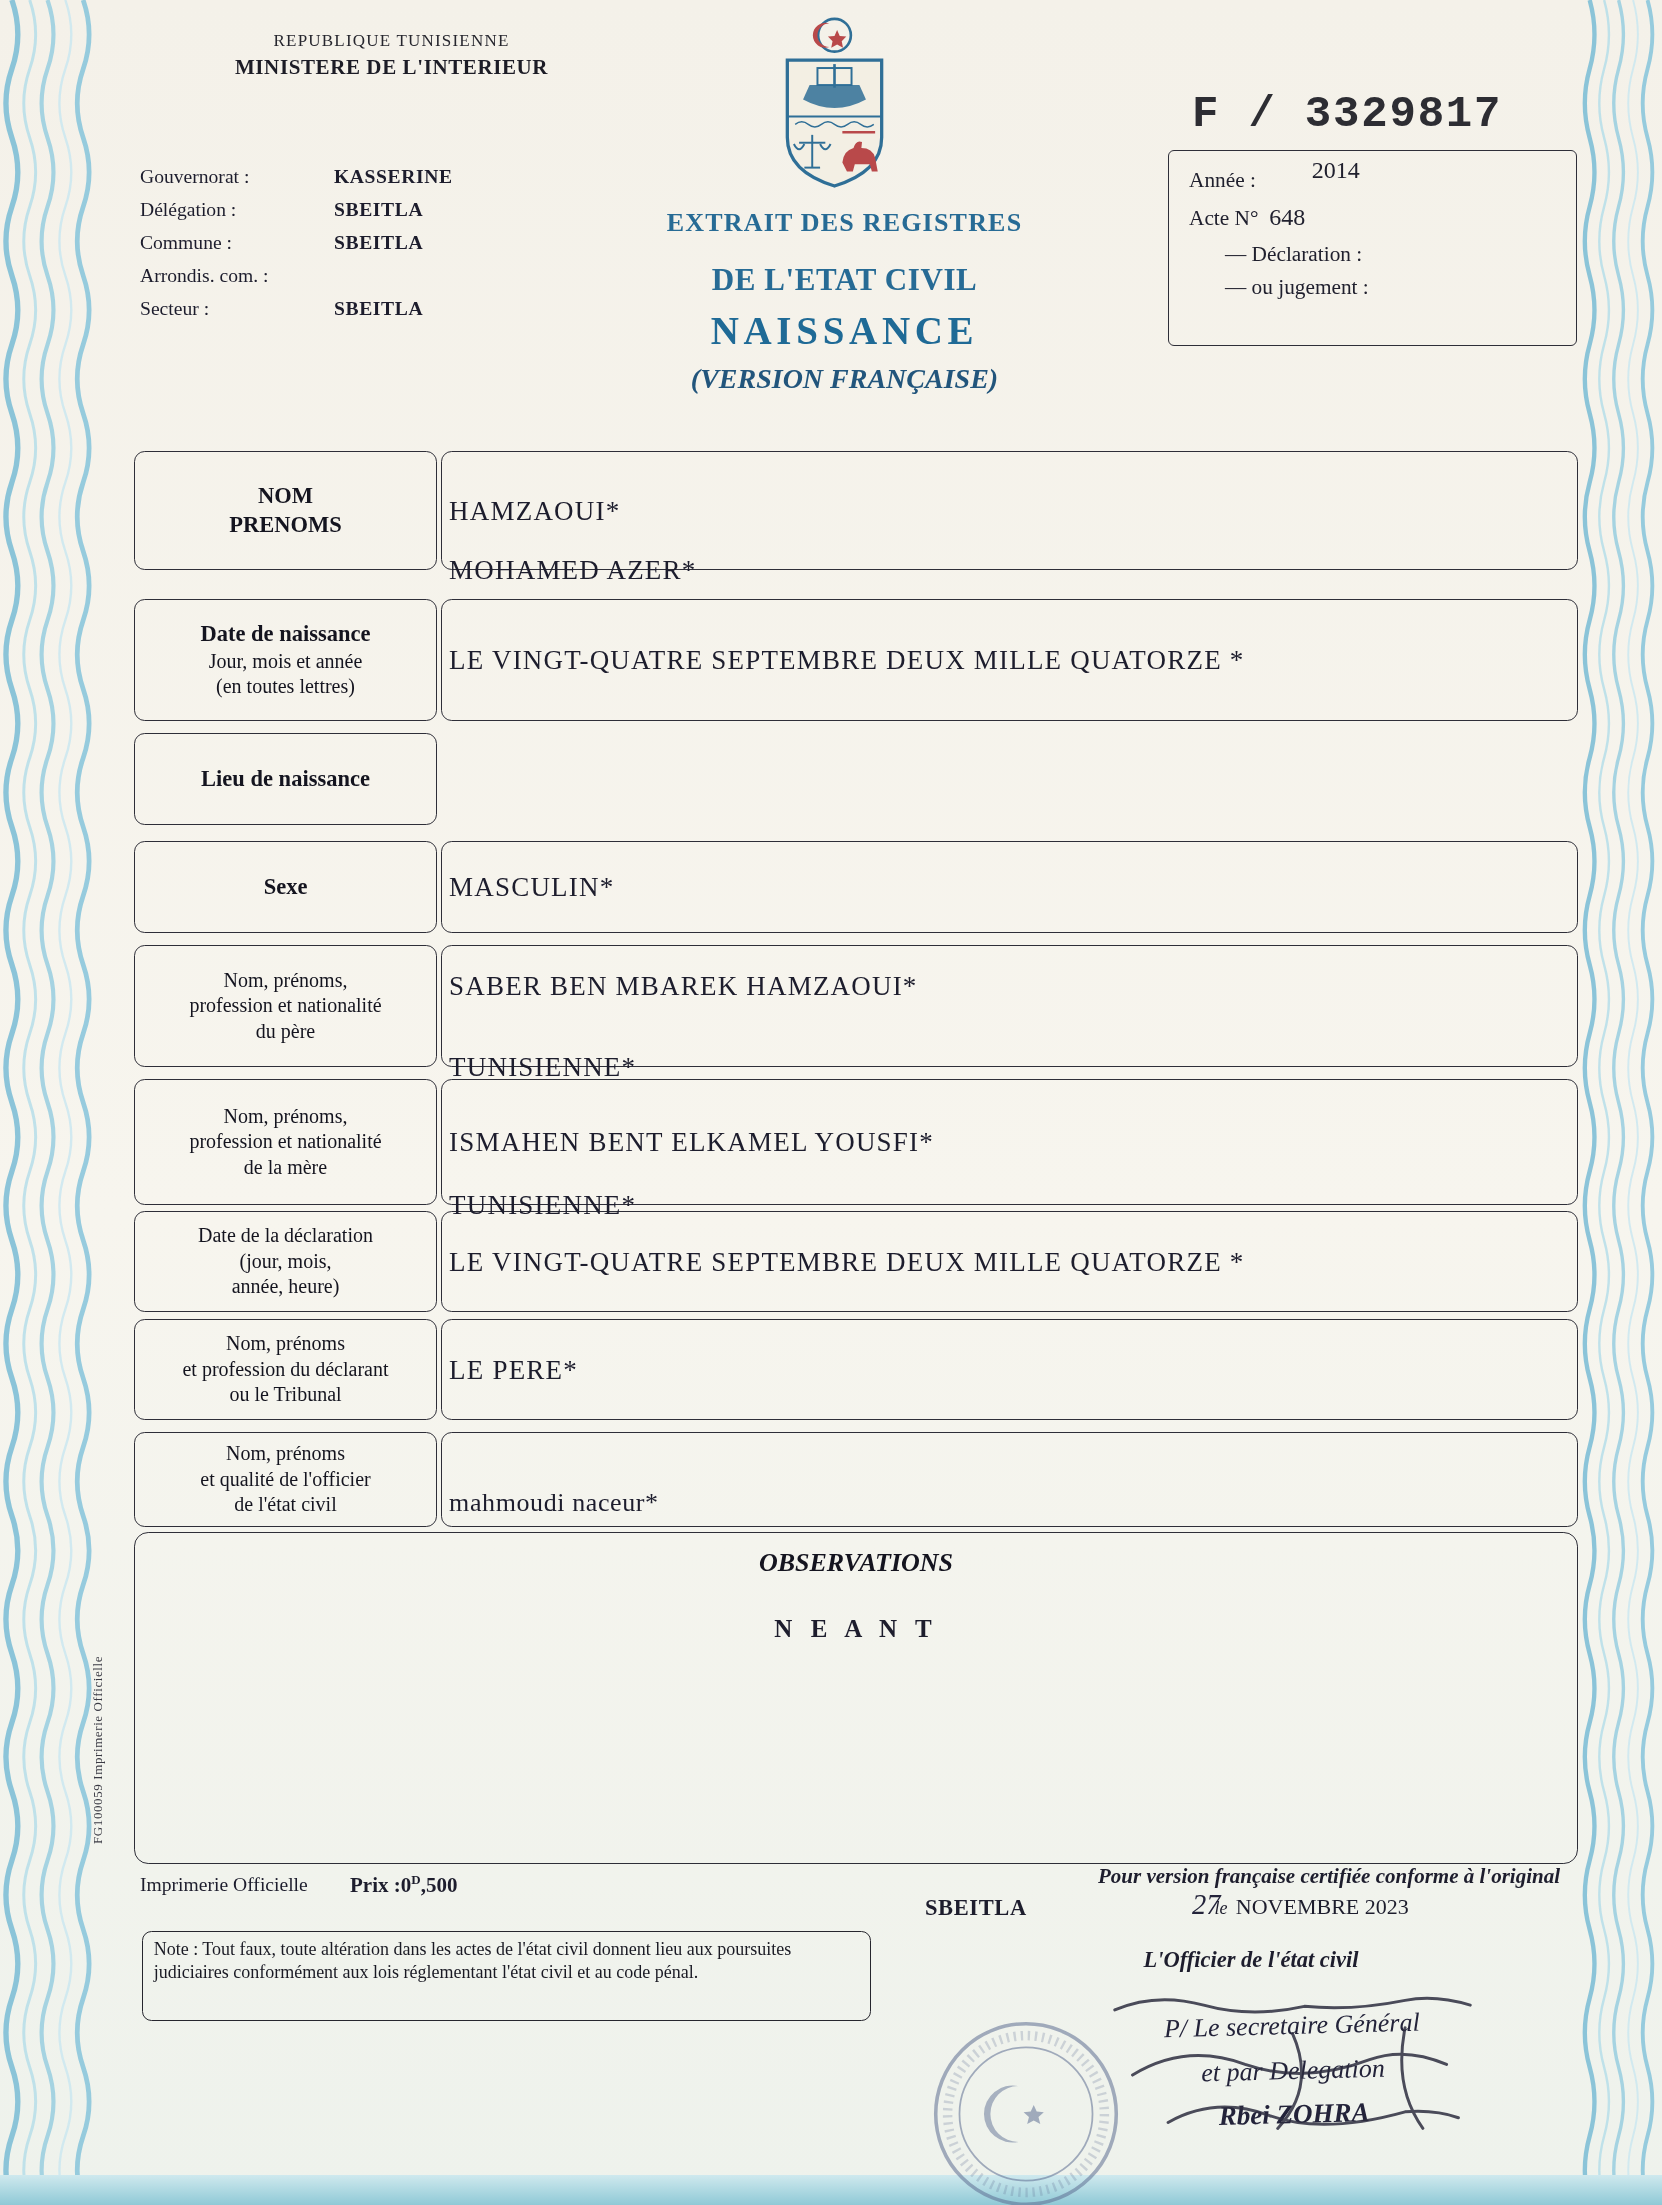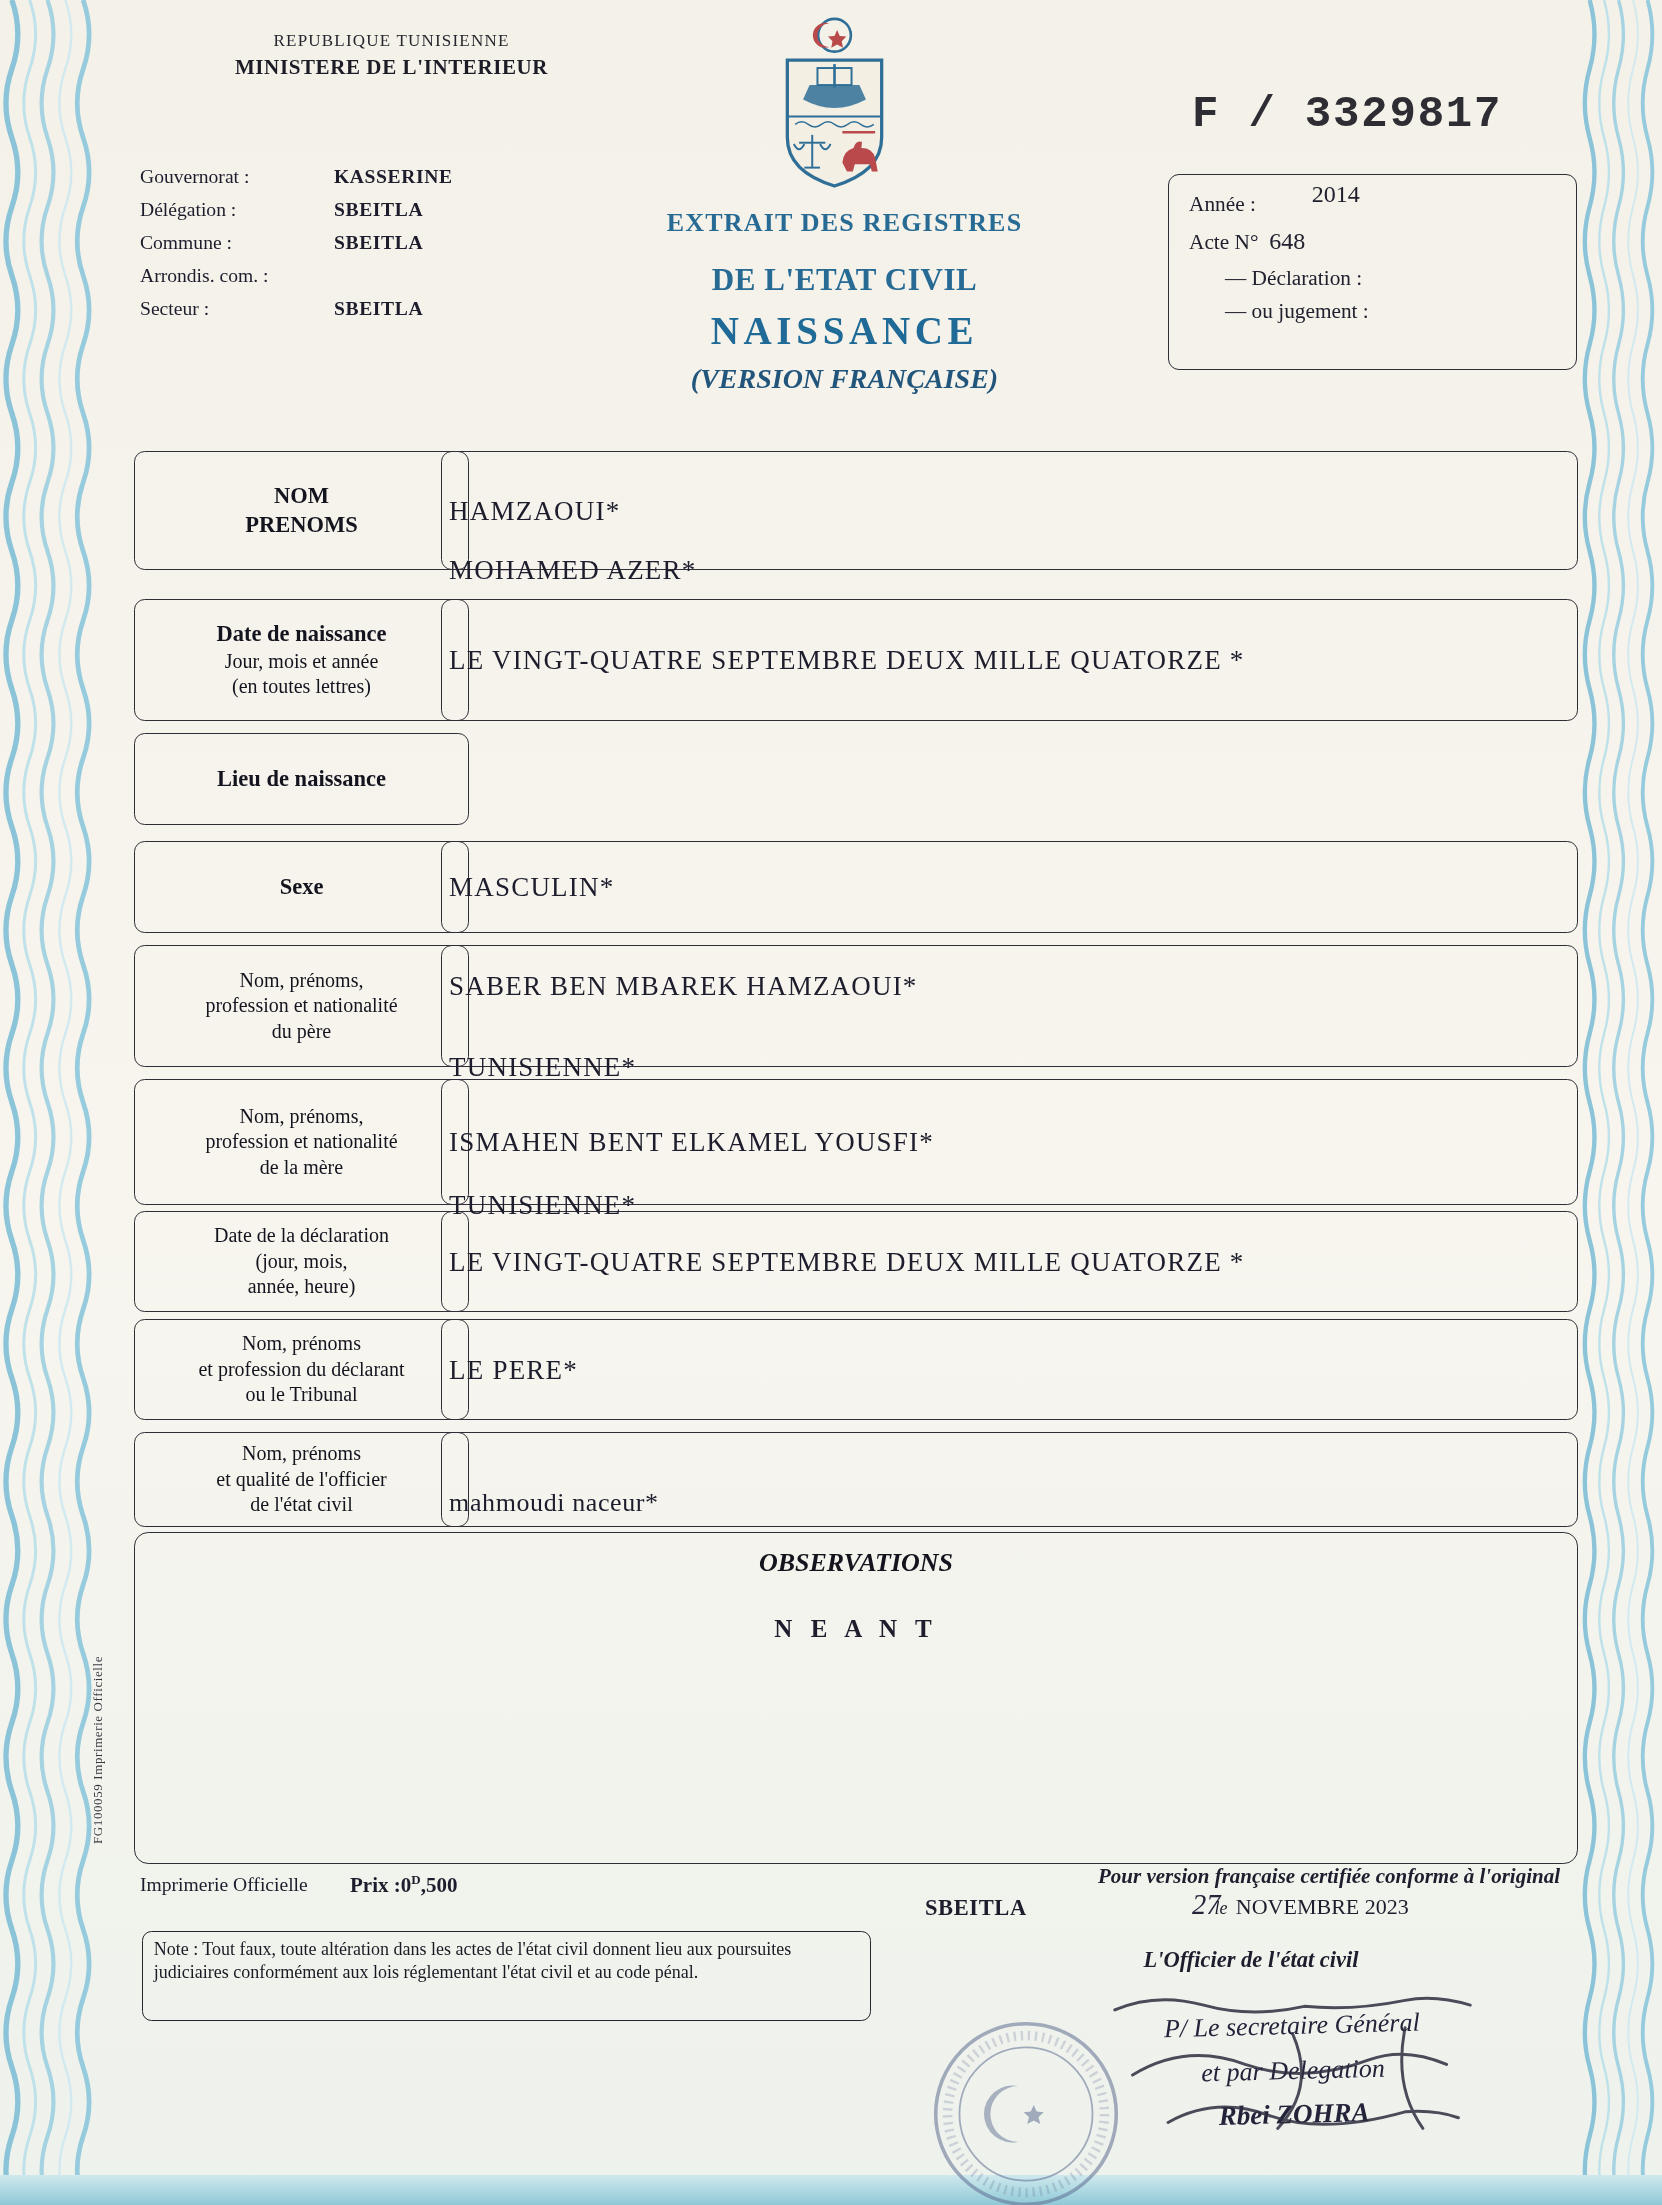--- a/index.html
+++ b/index.html
@@ -25,30 +25,30 @@
   .admin-label{width:194px;}
   .admin-value{font-weight:bold;letter-spacing:0.6px;}
   .emblem{position:absolute;left:765px;top:13px;width:139px;height:190px;}
   .titles{position:absolute;left:554px;width:581px;text-align:center;color:#276b95;}
   .t1{top:208px;font-size:26px;font-weight:bold;letter-spacing:1.2px;position:absolute;width:581px;}
   .t2{top:262px;font-size:31px;font-weight:bold;letter-spacing:0.6px;position:absolute;width:581px;}
   .t3{top:308px;font-size:39px;font-weight:bold;letter-spacing:4.7px;position:absolute;width:581px;color:#1f6a96;}
   .t4{top:363px;font-size:28px;font-style:italic;font-weight:bold;position:absolute;width:581px;color:#22557c;}
   .serial{position:absolute;left:1192px;top:89px;font-family:"Liberation Mono",monospace;
     font-size:44px;font-weight:bold;letter-spacing:1.8px;color:#2d2d33;}
-  .acte-box{position:absolute;left:1168px;top:174px;width:409px;height:196px;
-    border:1.8px solid #2e2e38;border-radius:11px;box-sizing:border-box;
+  .acte-box{position:absolute;left:1168px;top:150px;width:409px;height:196px;
+    border:1.8px solid #2e2e38;border-radius:6px;box-sizing:border-box;
     padding:15.4px 0 0 20px;font-size:21.3px;color:#20202e;}
   .acte-row{display:flex;align-items:baseline;margin-bottom:10.7px;}
   .acte-value{font-weight:normal;font-size:24px;}
   .acte-value.raised{position:relative;top:-9.5px;margin-left:56px;}
   .acte-value.inline{margin-left:10.7px;}
   .acte-row.dash{margin-left:36px;margin-bottom:8.3px;}
   
-  .label-box{position:absolute;left:134px;width:335px;border:1.8px solid #2e2e38;border-radius:10.7px;
+  .label-box{position:absolute;left:134px;width:303px;border:1.8px solid #2e2e38;border-radius:10.7px;
     box-sizing:border-box;display:flex;flex-direction:column;justify-content:center;align-items:center;
     text-align:center;font-size:20px;line-height:1.28;padding:6px 6px;color:#14141f;background:transparent;}
   .value-box{position:absolute;left:441px;width:1137px;border:1.8px solid #2e2e38;border-radius:10.7px;
     box-sizing:border-box;}
   .lb{display:block;}
   .lb.big{font-size:22.5px;}
   .bold{font-weight:bold;}
   .vl{position:absolute;left:7.1px;right:9.5px;font-size:27px;letter-spacing:1.2px;color:#1d1d2d;white-space:nowrap;z-index:3;}
   .v-center{top:50%;transform:translateY(-50%);}
   .v-upper{top:33%;transform:translateY(-50%);}

